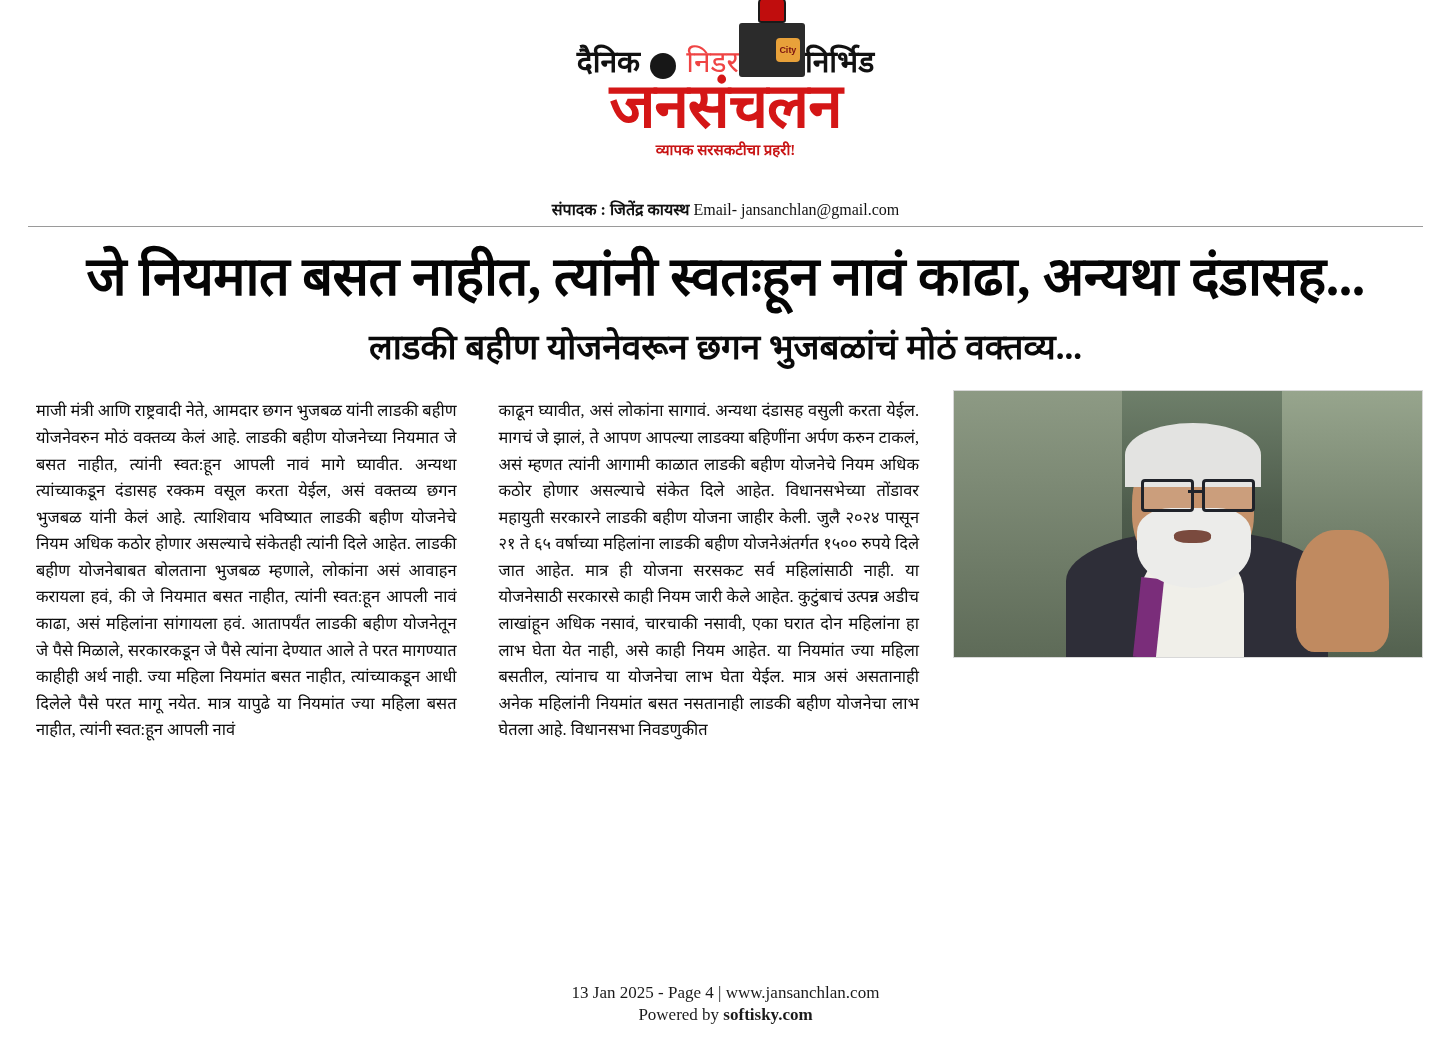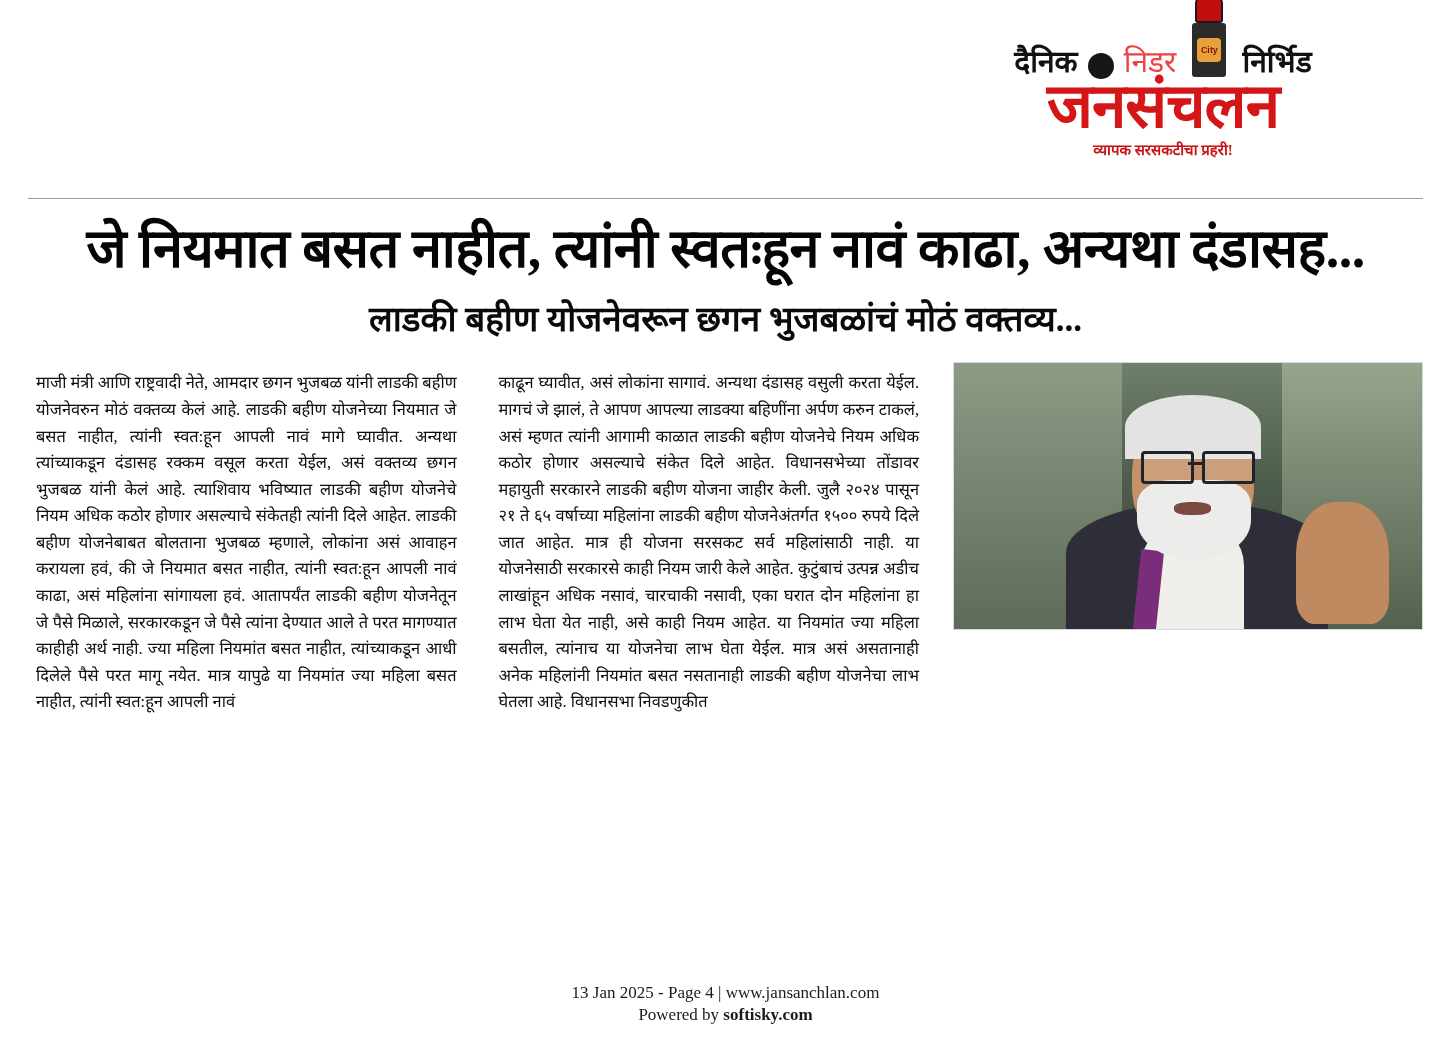--- a/index.html
+++ b/index.html
@@ -21,21 +21,21 @@
     box-sizing: border-box;
     padding: 0 28px;
   }
 
   
   .masthead {
     position: relative;
     height: 192px;
     display: flex;
     align-items: center;
-    justify-content: flex-end;
+    justify-content: center;
   }
   .logo-wrap {
     position: relative;
     width: 520px;
     height: 175px;
     display: flex;
     flex-direction: column;
     align-items: center;
     justify-content: flex-start;
   }
@@ -83,20 +83,21 @@
     box-sizing: border-box;
   }
   .mic-body {
     width: 34px;
     height: 54px;
     background: #2b2b2b;
     border-radius: 3px;
     display: flex;
     align-items: center;
     justify-content: center;
+    padding-left: 32px;
   }
   .mic-logo {
     width: 24px;
     height: 24px;
     background: #e8a13a;
     border-radius: 4px;
     font-size: 9px;
     font-weight: bold;
     color: #7a1010;
     display: flex;
@@ -300,20 +301,24 @@
             <span class="mic-logo">City</span>
           </span>
         </span>
         <span class="logo-word-right">निर्भिड</span>
       </div>
       <div class="logo-main">जनसंचलन</div>
       <div class="logo-tag">व्यापक सरसकटीचा प्रहरी!</div>
     </div>
   </div>
 
+  <div class="editor-line">
+    <span class="ed-label">संपादक : जितेंद्र कायस्थ</span>
+    <span class="email">Email- jansanchlan@gmail.com</span>
+  </div>
 
   <div class="rule"></div>
 
   <div class="headline">जे नियमात बसत नाहीत, त्यांनी स्वतःहून नावं काढा, अन्यथा दंडासह...</div>
   <div class="subheadline">लाडकी बहीण योजनेवरून छगन भुजबळांचं मोठं वक्तव्य...</div>
 
   <div class="body-area">
 
     <div class="col">
       <p>माजी मंत्री आणि राष्ट्रवादी नेते, आमदार छगन भुजबळ यांनी लाडकी बहीण योजनेवरुन मोठं वक्तव्य केलं आहे. लाडकी बहीण योजनेच्या नियमात जे बसत नाहीत, त्यांनी स्वत:हून आपली नावं मागे घ्यावीत. अन्यथा त्यांच्याकडून दंडासह रक्कम वसूल करता येईल, असं वक्तव्य छगन भुजबळ यांनी केलं आहे. त्याशिवाय भविष्यात लाडकी बहीण योजनेचे नियम अधिक कठोर होणार असल्याचे संकेतही त्यांनी दिले आहेत. लाडकी बहीण योजनेबाबत बोलताना भुजबळ म्हणाले, लोकांना असं आवाहन करायला हवं, की जे नियमात बसत नाहीत, त्यांनी स्वत:हून आपली नावं काढा, असं महिलांना सांगायला हवं. आतापर्यंत लाडकी बहीण योजनेतून जे पैसे मिळाले, सरकारकडून जे पैसे त्यांना देण्यात आले ते परत मागण्यात काहीही अर्थ नाही. ज्या महिला नियमांत बसत नाहीत, त्यांच्याकडून आधी दिलेले पैसे परत मागू नयेत. मात्र यापुढे या नियमांत ज्या महिला बसत नाहीत, त्यांनी स्वत:हून आपली नावं</p>

